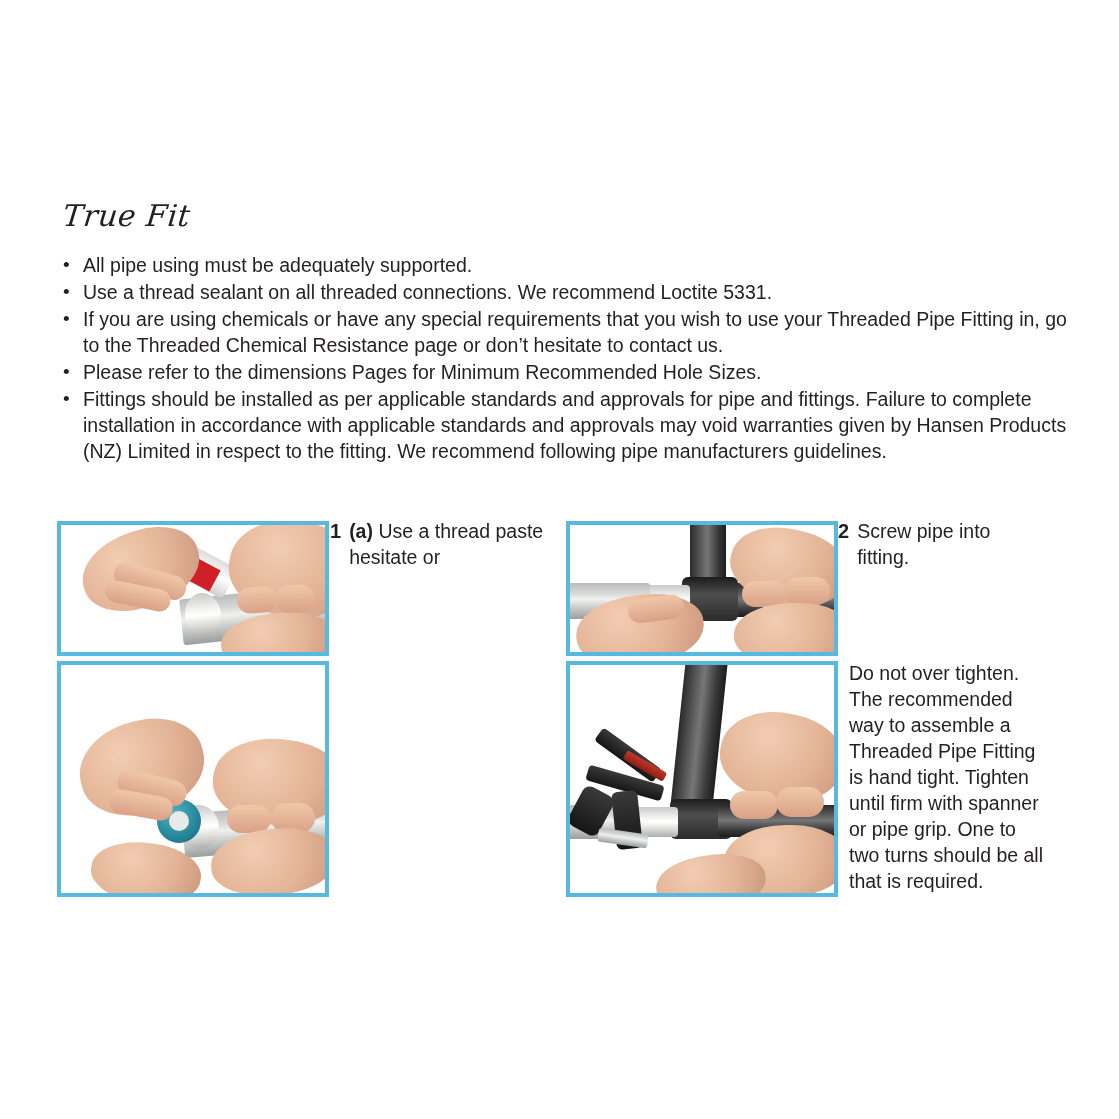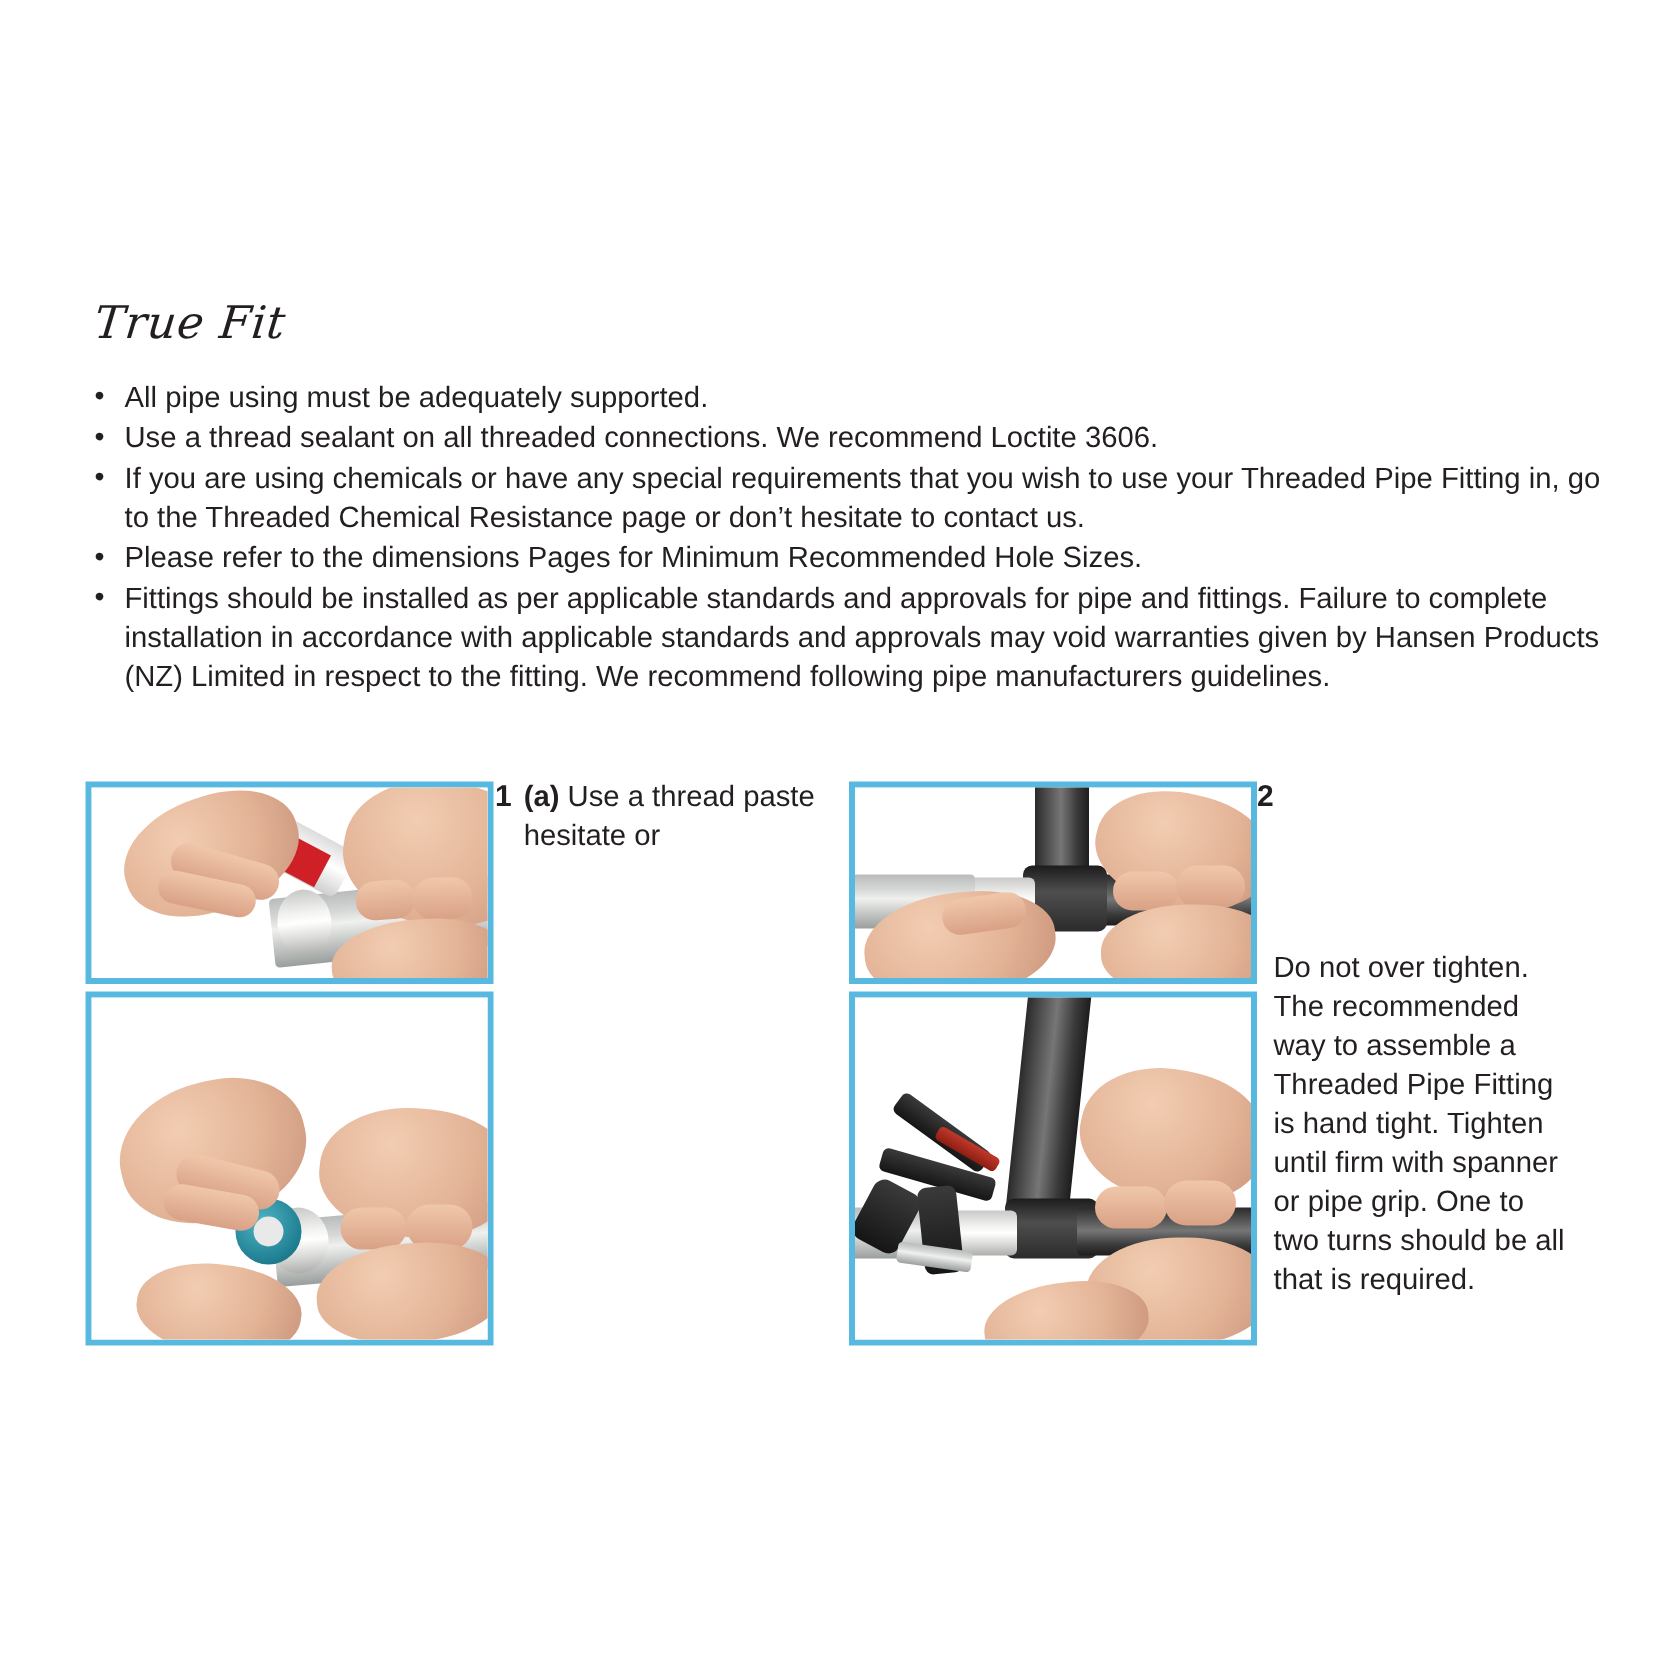--- a/index.html
+++ b/index.html
@@ -179,21 +179,21 @@
     <span class="brand">True Fit</span>
   </div>
 
   <div class="bullets">
     <div class="bullet">
       <span class="dot">•</span>
       <span class="btext">All pipe using must be adequately supported.</span>
     </div>
     <div class="bullet">
       <span class="dot">•</span>
-      <span class="btext">Use a thread sealant on all threaded connections. We recommend Loctite 3606.</span>
+      <span class="btext">Use a thread sealant on all threaded connections. We recommend Loctite 5331.</span>
     </div>
     <div class="bullet">
       <span class="dot">•</span>
       <span class="btext">If you are using chemicals or have any special requirements that you wish to use your Threaded Pipe Fitting in, go to the Threaded Chemical Resistance page or don’t hesitate to contact us.</span>
     </div>
     <div class="bullet">
       <span class="dot">•</span>
       <span class="btext">Please refer to the dimensions Pages for Minimum Recommended Hole Sizes.</span>
     </div>
     <div class="bullet">
@@ -298,20 +298,21 @@
     <div class="step-head">
       <span class="num">1</span>
       <span class="htext"><span class="b">(a)</span><span> Use a thread paste hesitate or</span></span>
     </div>
   </div>
 
 
   <div class="caption" style="left:838px; top:518px; width:190px;">
     <div class="step-head">
       <span class="num">2</span>
-    </div>
-  </div>
-
-  <div class="caption" style="left:849px; top:632px; width:196px;">
+      <span class="htext">Screw pipe into fitting.</span>
+    </div>
+  </div>
+
+  <div class="caption" style="left:849px; top:660px; width:196px;">
     <span>Do not over tighten. The recommended way to assemble a Threaded Pipe Fitting is hand tight. Tighten until firm with spanner or pipe grip. One to two turns should be all that is required.</span>
   </div>
 
 </div>
 
 </body></html>

